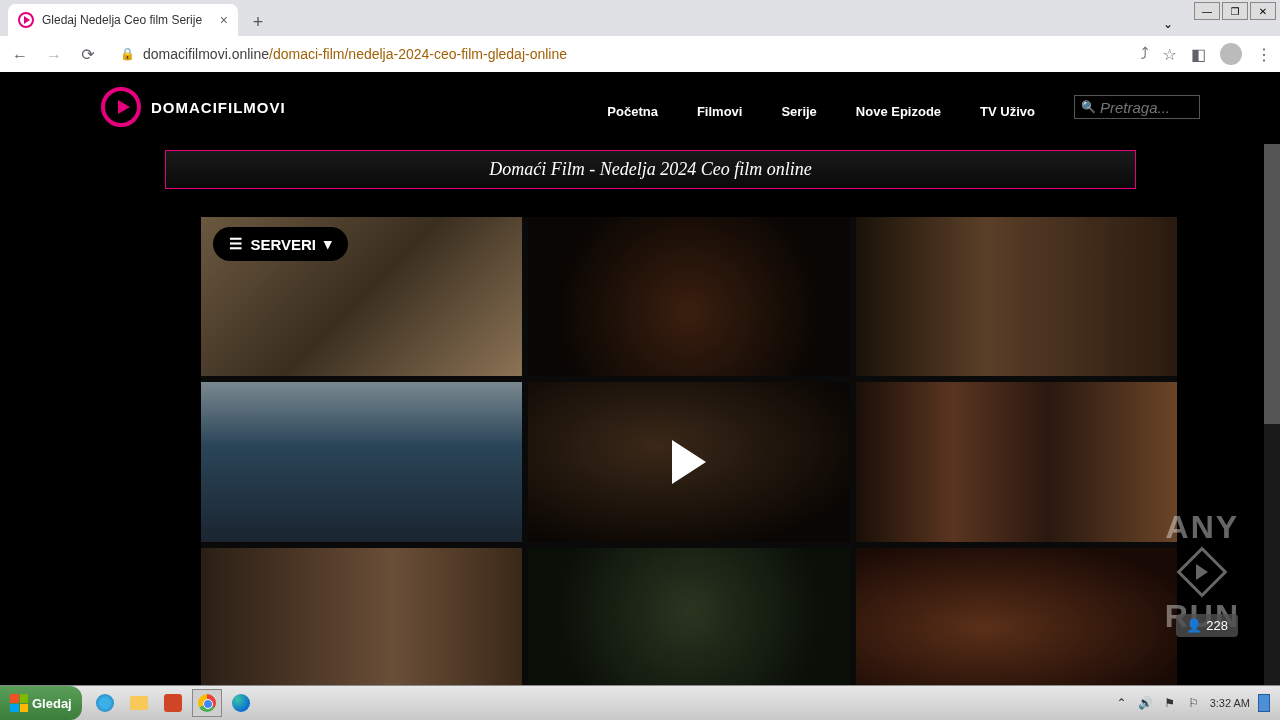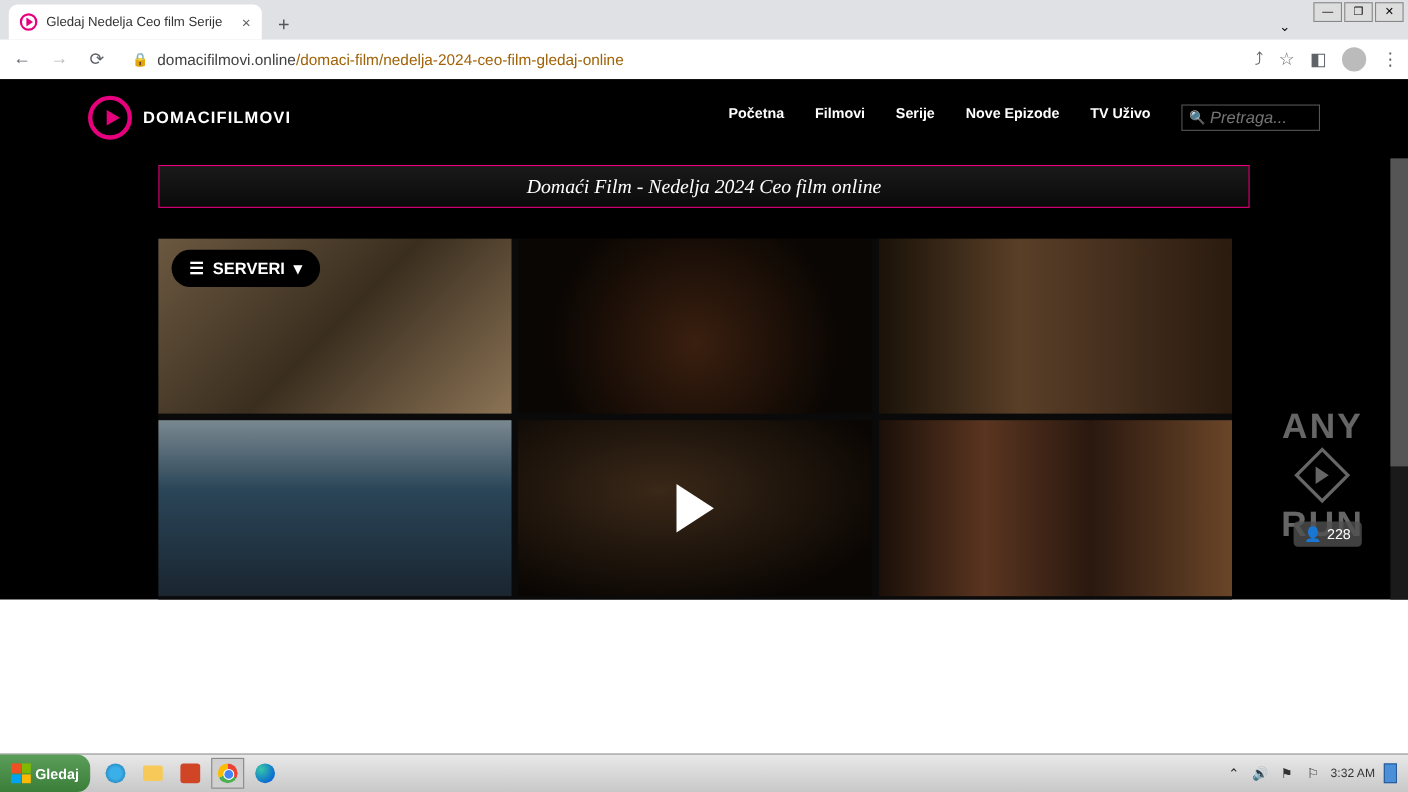--- a/index.html
+++ b/index.html
@@ -22,37 +22,37 @@
 .nav-btn { width: 24px; height: 24px; display: flex; align-items: center; justify-content: center; color: #5f6368; font-size: 16px; }
 .nav-btn.disabled { color: #bbb; }
 .url-area { flex: 1; display: flex; align-items: center; gap: 8px; height: 28px; padding: 0 10px; font-size: 14px; }
 .lock-icon { color: #5f6368; font-size: 12px; }
 .url-text { color: #202124; }
 .url-text .domain { color: #404040; }
 .url-text .path { color: #a16207; }
 .addr-icons { display: flex; gap: 14px; align-items: center; color: #5f6368; font-size: 16px; }
 
 
-.page { background: #000; height: 473px; overflow: hidden; position: relative; }
+.page { background: #000; height: 613px; overflow: hidden; position: relative; padding-left: 21px; }
 .site-header { height: 70px; display: flex; align-items: center; padding: 0 80px; justify-content: space-between; background: #000; }
 .logo-area { display: flex; align-items: center; gap: 10px; }
 .logo-circle { width: 40px; height: 40px; border-radius: 50%; border: 4px solid #e6007e; position: relative; }
 .logo-circle::after { content: ''; position: absolute; left: 13px; top: 9px; border-left: 12px solid #e6007e; border-top: 7px solid transparent; border-bottom: 7px solid transparent; }
 .logo-text { color: #fff; font-weight: bold; font-size: 15px; letter-spacing: 1px; }
-.nav { display: flex; align-items: flex-start; gap: 28px; }
+.nav { display: flex; align-items: flex-end; gap: 39px; }
 .nav-link { color: #fff; font-size: 13px; font-weight: bold; }
 .search-box { border: 1px solid #555; background: #000; height: 24px; width: 126px; display: flex; align-items: center; padding: 0 6px; gap: 4px; }
 .search-box input { background: transparent; border: none; color: #999; font-style: italic; font-size: 15px; width: 100%; outline: none; }
 .mag-icon { color: #999; font-size: 12px; }
 
 .content { padding: 0 144px; }
 .title-banner { border: 1px solid #e6007e; background: linear-gradient(#1a1a1a, #0a0a0a); text-align: center; padding: 8px; margin: 8px 0 28px 0; }
 .title-banner-text { color: #fff; font-style: italic; font-size: 18px; font-family: Georgia, serif; }
 
-.video-area { position: relative; width: 976px; height: 490px; background: #0a0a0a; }
+.video-area { position: relative; width: 976px; height: 490px; background: #0a0a0a; margin-left: 36px; }
 .thumb-grid { display: grid; grid-template-columns: repeat(3, 1fr); grid-template-rows: repeat(3, 1fr); gap: 6px; width: 100%; height: 100%; }
 .thumb { background: #1a1510; position: relative; overflow: hidden; }
 .thumb.t1 { background: linear-gradient(135deg, #6b5840 0%, #3a2e1f 50%, #8b7355 100%); }
 .thumb.t2 { background: radial-gradient(circle at 50% 60%, #3a1f0f 0%, #0a0603 70%); }
 .thumb.t3 { background: linear-gradient(90deg, #1a1208 0%, #5a3f28 40%, #2a1a0f 100%); }
 .thumb.t4 { background: linear-gradient(180deg, #7a8890 0%, #2a4558 40%, #1a2530 100%); }
 .thumb.t5 { background: radial-gradient(ellipse at 40% 40%, #3a2818 0%, #0a0603 80%); }
 .thumb.t6 { background: linear-gradient(90deg, #1a0f08 0%, #5a3520 30%, #2a180f 60%, #6a4528 100%); }
 .thumb.t7 { background: linear-gradient(90deg, #2a1f15 0%, #4a3525 30%, #6a4f38 60%, #3a2818 100%); }
 .thumb.t8 { background: radial-gradient(circle at 50% 40%, #2a3520 0%, #0a0f08 70%); }

